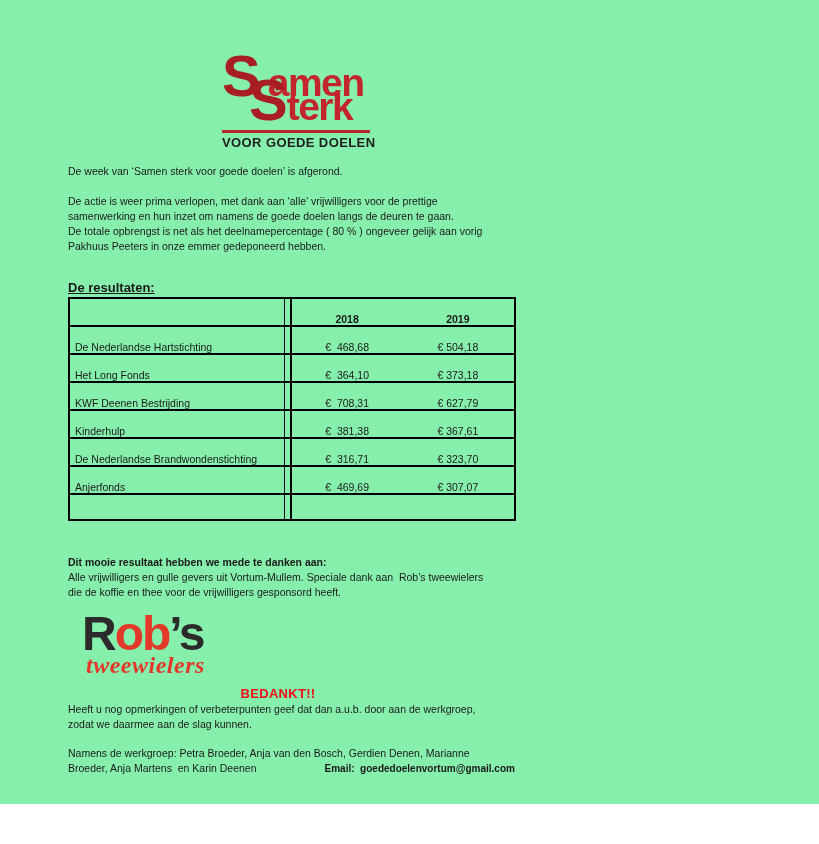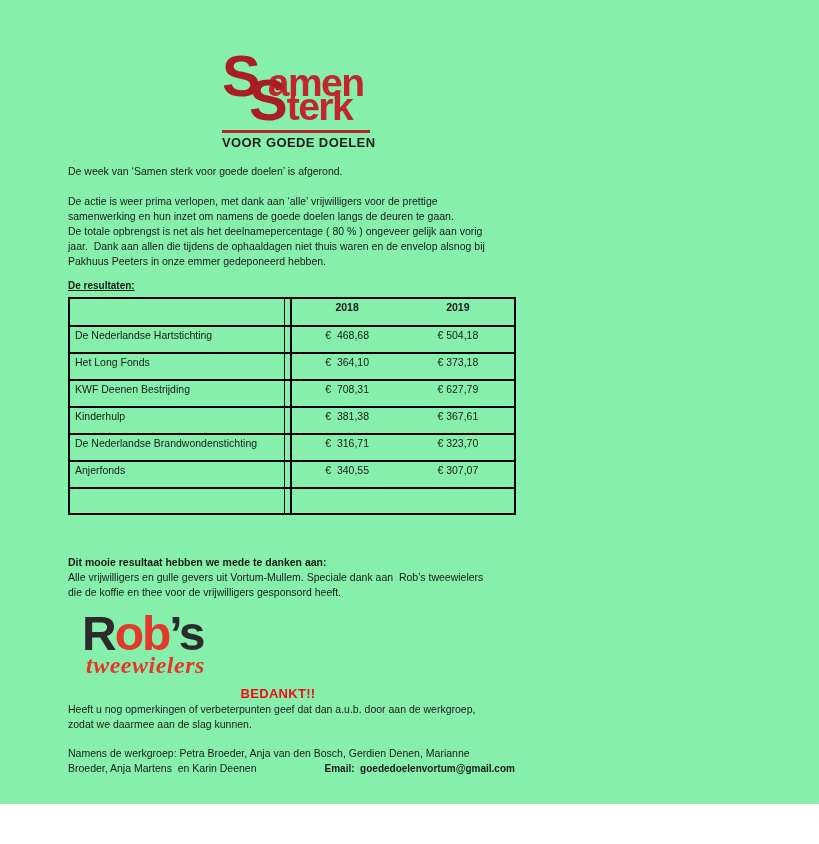--- a/index.html
+++ b/index.html
@@ -34,31 +34,31 @@
     white-space:nowrap;
   }
 
   
   .line { white-space:pre; font-size:10.5px; line-height:15px; }
   .textblock { position:absolute; left:68px; }
   .intro-block { top:164px; }
   .body-block { top:194px; }
   .results-heading {
     position:absolute; left:68px; top:280px;
-    font-size:10px; font-weight:bold; text-decoration:underline;
+    font-size:13px; font-weight:bold; text-decoration:underline;
   }
 
   
   .results-table-wrap { position:absolute; left:68px; top:297px; }
   table.results {
     border-collapse:separate; border-spacing:0;
     border:2px solid #000; table-layout:fixed; width:448px;
     font-size:10.5px;
   }
-  table.results td { vertical-align:top; padding-top:2px; overflow:hidden; }
+  table.results td { vertical-align:top; padding-top:14px; overflow:hidden; }
   td.cell-label { width:215px; border-right:1px solid #000; padding-left:5px; white-space:pre; }
   td.cell-gap   { width:5px; }
   td.cell-v18   { width:111px; border-left:2px solid #000; text-align:center; white-space:pre; }
   td.cell-v19   { width:112px; text-align:center; white-space:pre; }
   tr.tr-data td, tr.tr-empty td, tr.tr-total td { border-top:2px solid #000; }
   tr.tr-header { height:26px; }
   tr.tr-data   { height:27px; }
   tr.tr-empty  { height:26px; }
   tr.tr-total  { height:29px; }
   tr.tr-header td { font-weight:bold; }
@@ -108,21 +108,20 @@
   </div>
 
   <div class="textblock intro-block">
     <div class="line">De week van ‘Samen sterk voor goede doelen’ is afgerond.</div>
   </div>
 
   <div class="textblock body-block">
     <div class="line">De actie is weer prima verlopen, met dank aan ‘alle’ vrijwilligers voor de prettige</div>
     <div class="line">samenwerking en hun inzet om namens de goede doelen langs de deuren te gaan.</div>
     <div class="line">De totale opbrengst is net als het deelnamepercentage ( 80 % ) ongeveer gelijk aan vorig</div>
-    <div class="line">jaar.  Dank aan allen die tijdens de ophaaldagen niet thuis waren en de envelop alsnog bij</div>
     <div class="line">Pakhuus Peeters in onze emmer gedeponeerd hebben.</div>
   </div>
 
   <div class="results-heading">De resultaten:</div>
 
   <div class="results-table-wrap">
     <table class="results">
       <tbody>
           <tr class="tr-header">
         <td class="cell-label"></td>
@@ -156,21 +155,21 @@
       </tr>
       <tr class="tr-data">
         <td class="cell-label">De Nederlandse Brandwondenstichting</td>
         <td class="cell-gap"></td>
         <td class="cell-v18">€  316,71</td>
         <td class="cell-v19">€ 323,70</td>
       </tr>
       <tr class="tr-data">
         <td class="cell-label">Anjerfonds</td>
         <td class="cell-gap"></td>
-        <td class="cell-v18">€  340,55</td>
+        <td class="cell-v18">€  469,69</td>
         <td class="cell-v19">€ 307,07</td>
       </tr>
       <tr class="tr-empty">
         <td class="cell-label"></td>
         <td class="cell-gap"></td>
         <td class="cell-v18"></td>
         <td class="cell-v19"></td>
       </tr>
     </tbody>
       </table>

